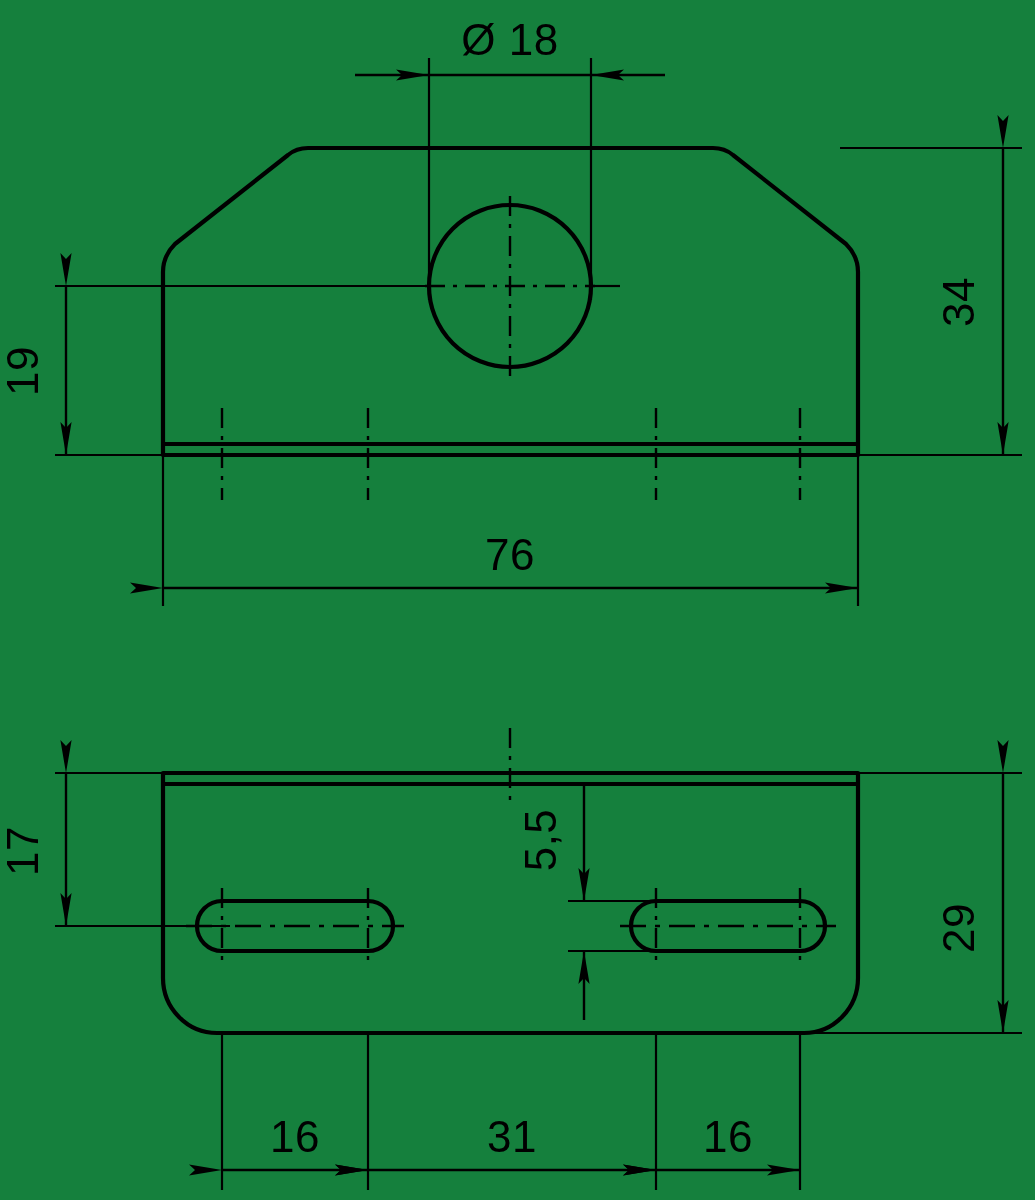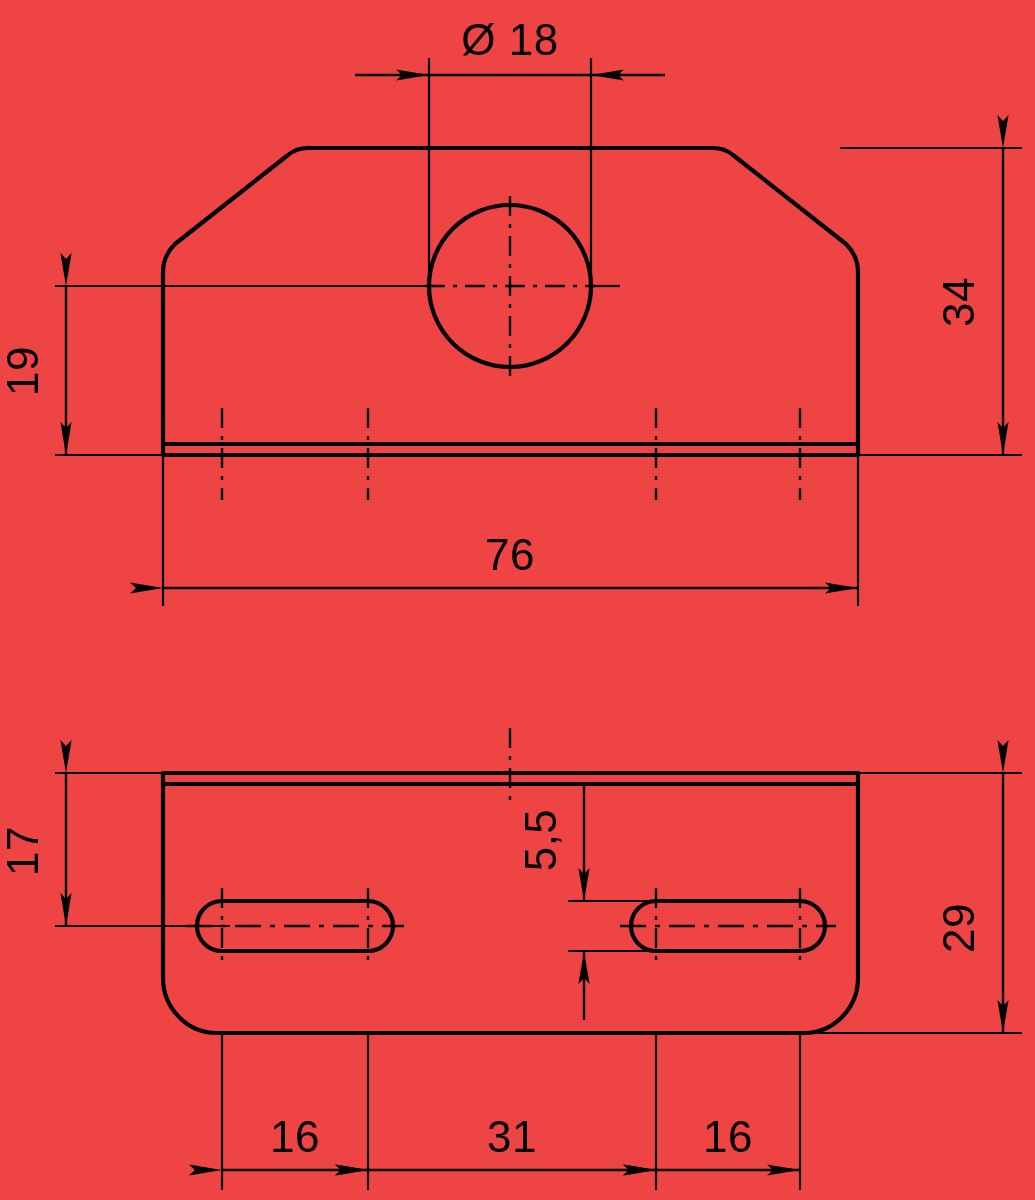--- a/index.html
+++ b/index.html
@@ -10,21 +10,21 @@
   body {
     width: 1035px;
     height: 1200px;
     font-family: "Liberation Sans", sans-serif;
     overflow: hidden;
   }
   #drawing-root {
     position: relative;
     width: 1035px;
     height: 1200px;
-    background: #ef4444;
+    background: #15803d;
   }
   svg.sheet {
     display: block;
     width: 1035px;
     height: 1200px;
   }
   .outline {
     fill: none;
     stroke: #000000;
     stroke-width: 4.2;

